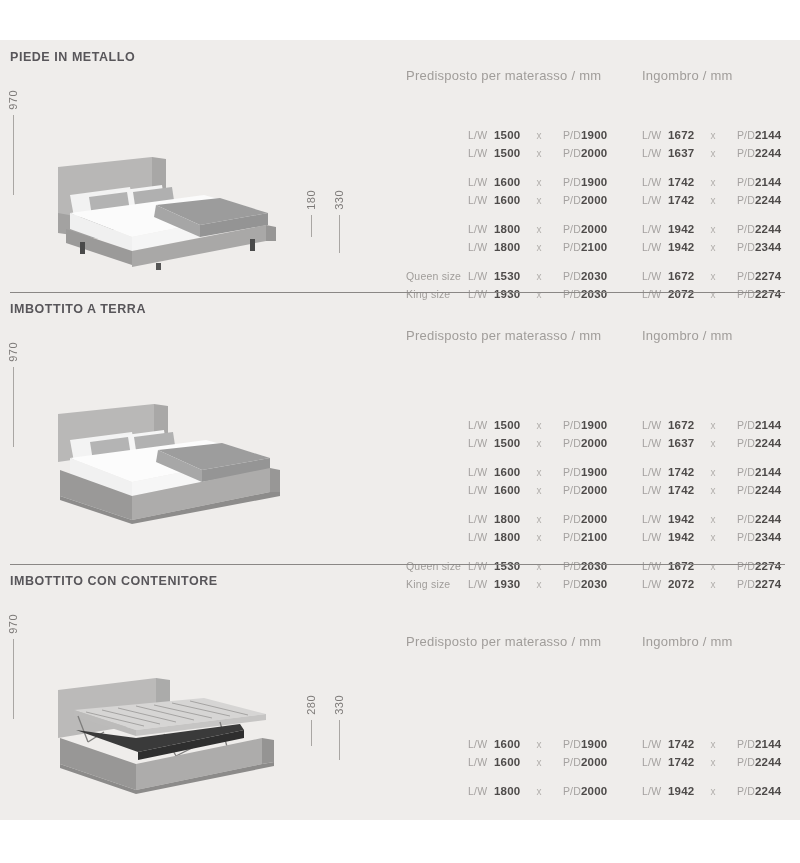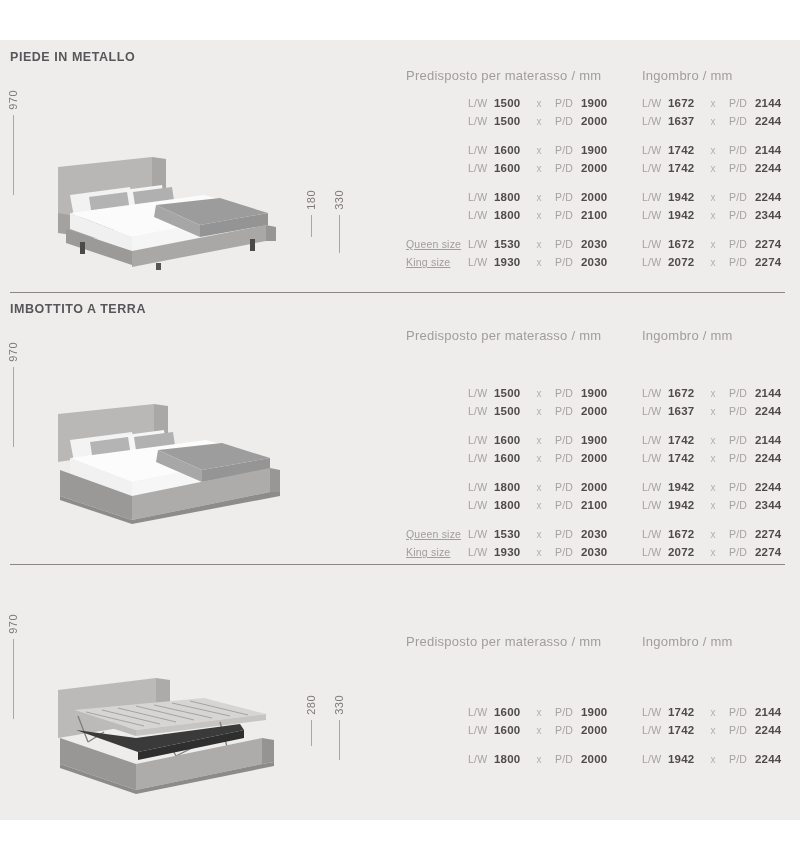--- a/index.html
+++ b/index.html
@@ -85,29 +85,28 @@
     align-items: baseline;
     height: 18px;
     white-space: nowrap;
   }
   .sizelab {
     width: 62px;
     text-align: left;
     font-size: 10.5px;
     color: #a09d9a;
     letter-spacing: 0.2px;
-    text-decoration: underline;
   }
   .lw, .pd {
     font-size: 10.5px;
     color: #a5a2a0;
     letter-spacing: 0.2px;
   }
   .lw { width: 26px; text-align: left; }
-  .pd { width: 26px; text-align: left; margin-left: 11px; }
+  .pd { width: 26px; text-align: right; margin-left: 11px; margin-top: 32px; }
   .num {
     font-size: 11.5px;
     font-weight: bold;
     color: #4e4b4a;
     letter-spacing: 0.2px;
     width: 40px;
     text-align: left;
   }
   .times {
     font-size: 10px;
@@ -495,20 +494,21 @@
         <span class="num">2072</span>
         <span class="times">x</span>
         <span class="pd">P/D</span>
         <span class="num">2274</span>
       </div>
     </div>
   </div>
 
   <div class="section" style="top:524px;height:256px;">
     <div class="divider"></div>
+    <div class="sec-title">IMBOTTITO CON CONTENITORE</div>
 
     <div class="vdim" style="left:8px;top:50px;">
       <div class="vlabel">970</div>
       <div class="vline" style="height:80px;"></div>
     </div>
 
     <div class="bed-wrap" style="left:44px;top:100px;">
       <svg class="bed-svg" width="250" height="135" viewBox="0 0 250 135">
         <rect x="0" y="0" width="250" height="135" fill="#efedeb"></rect>
 

